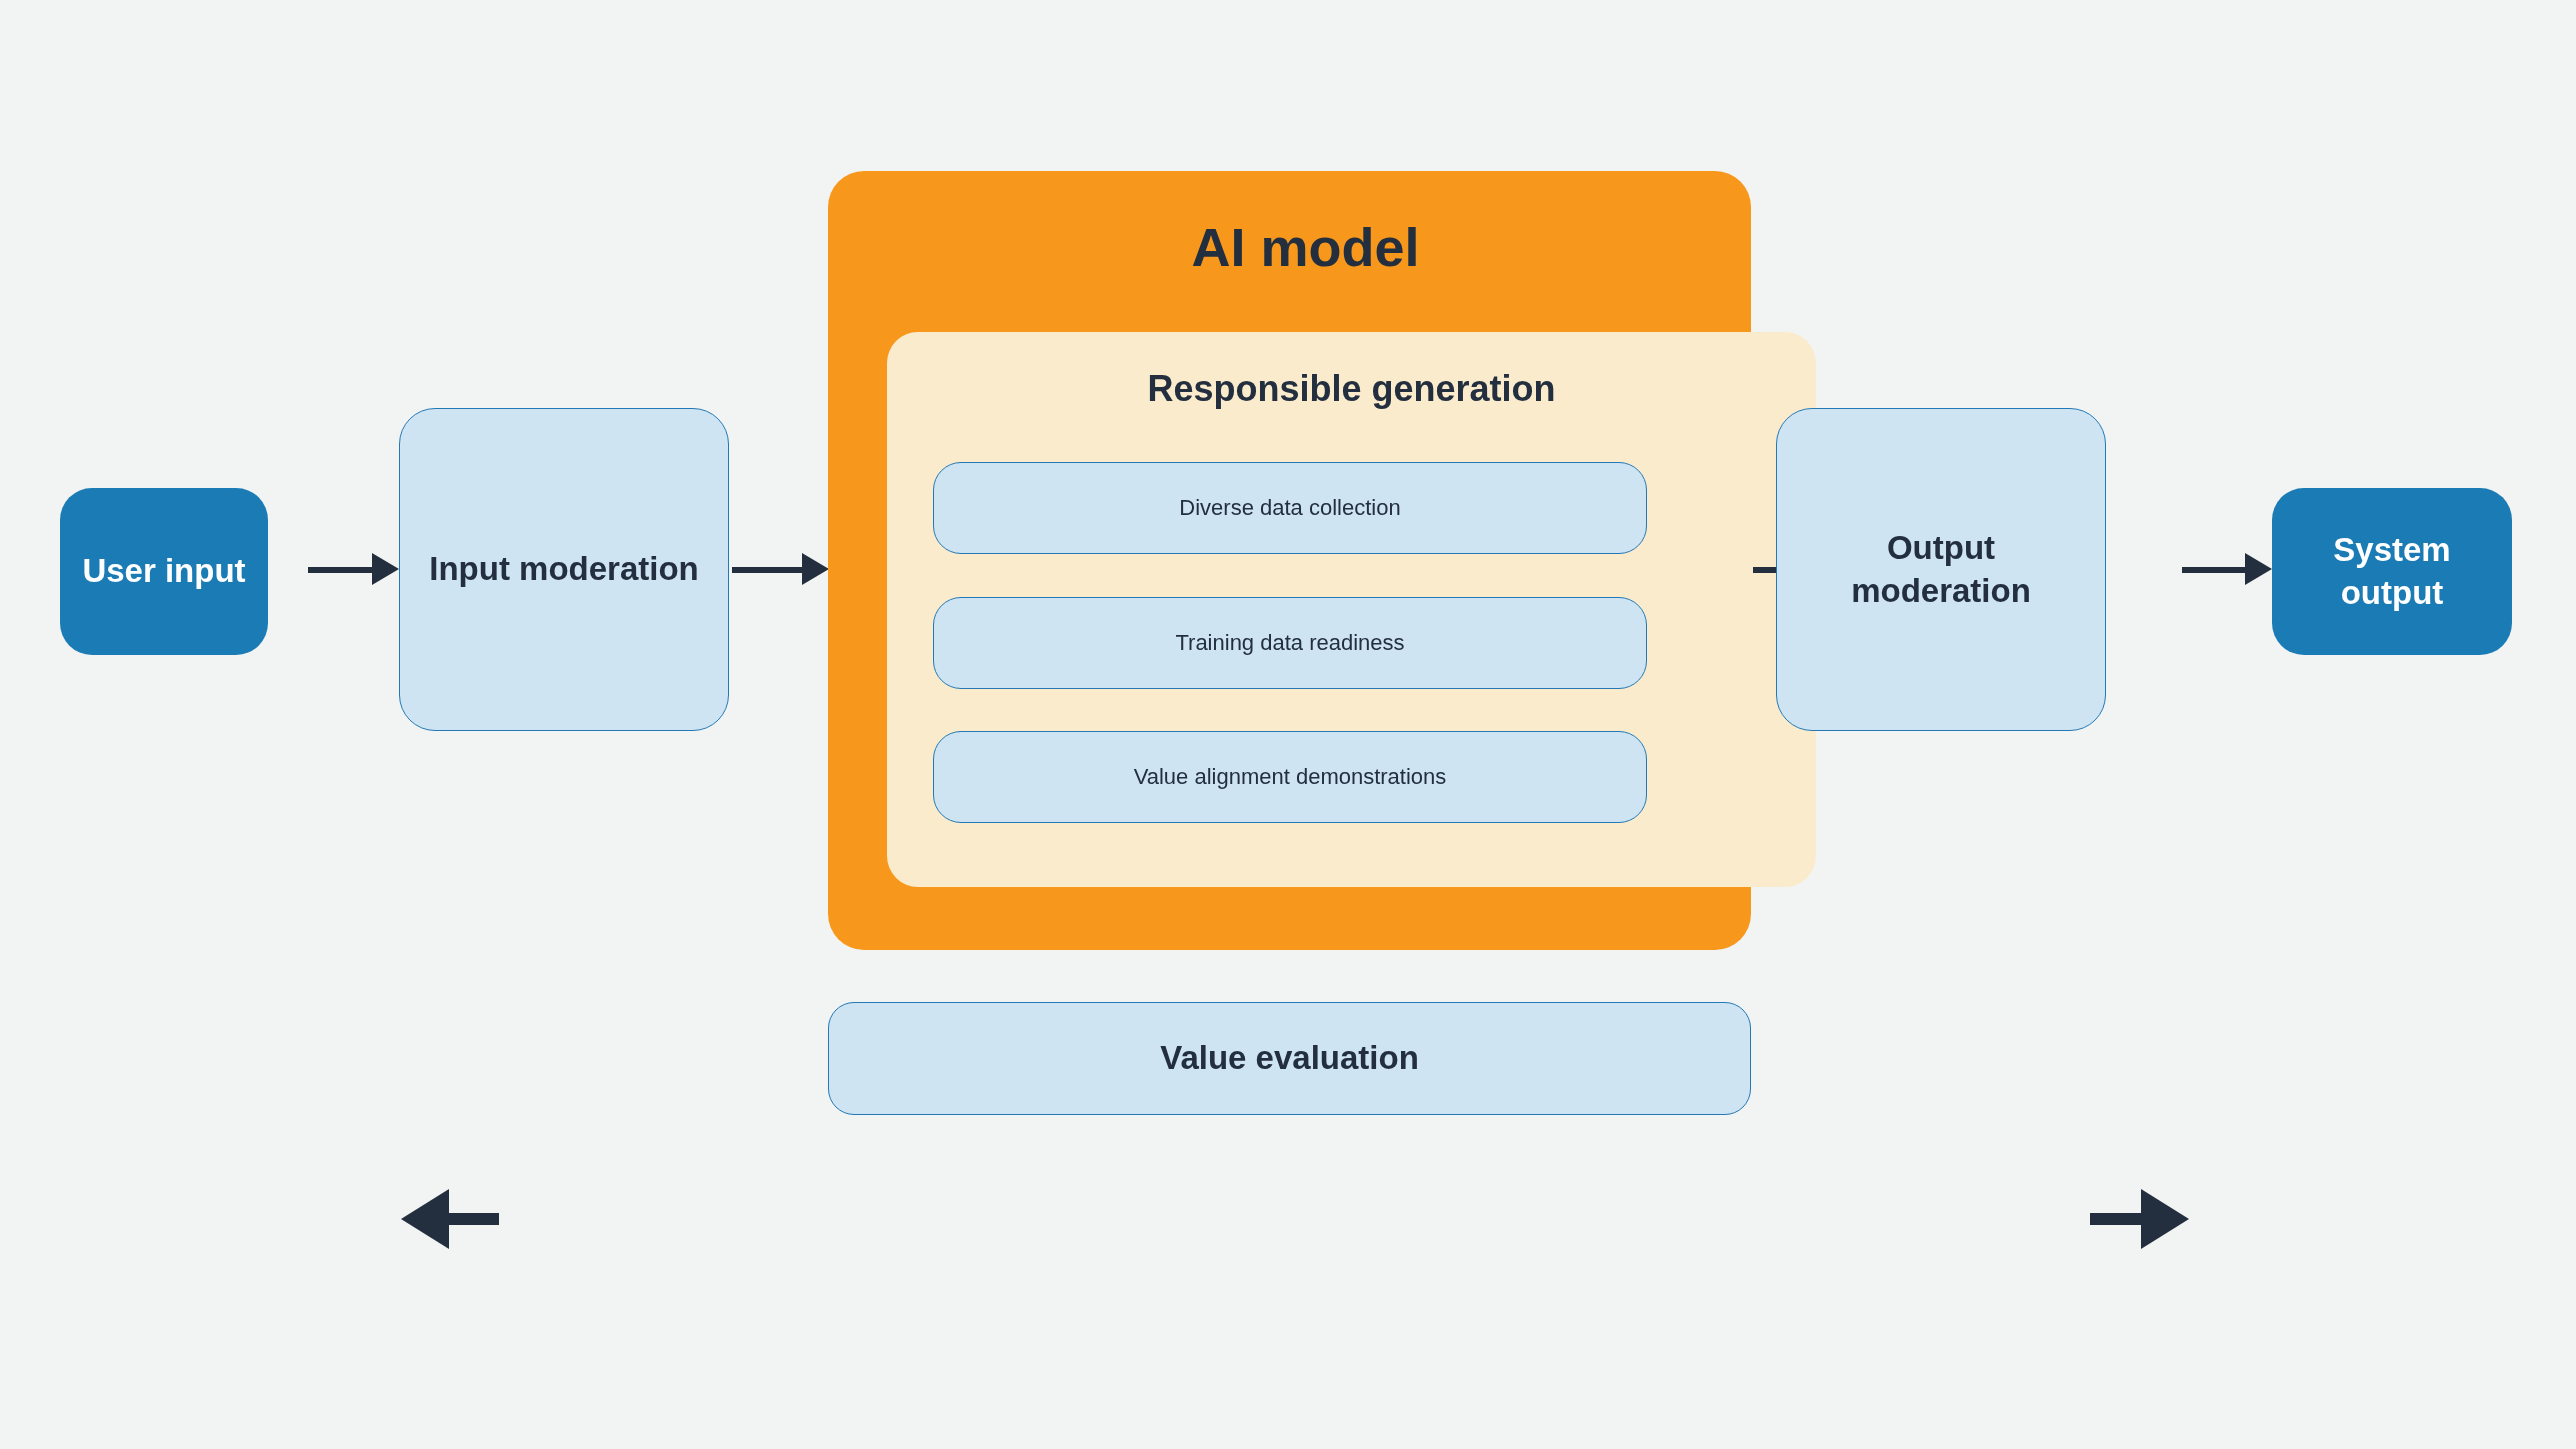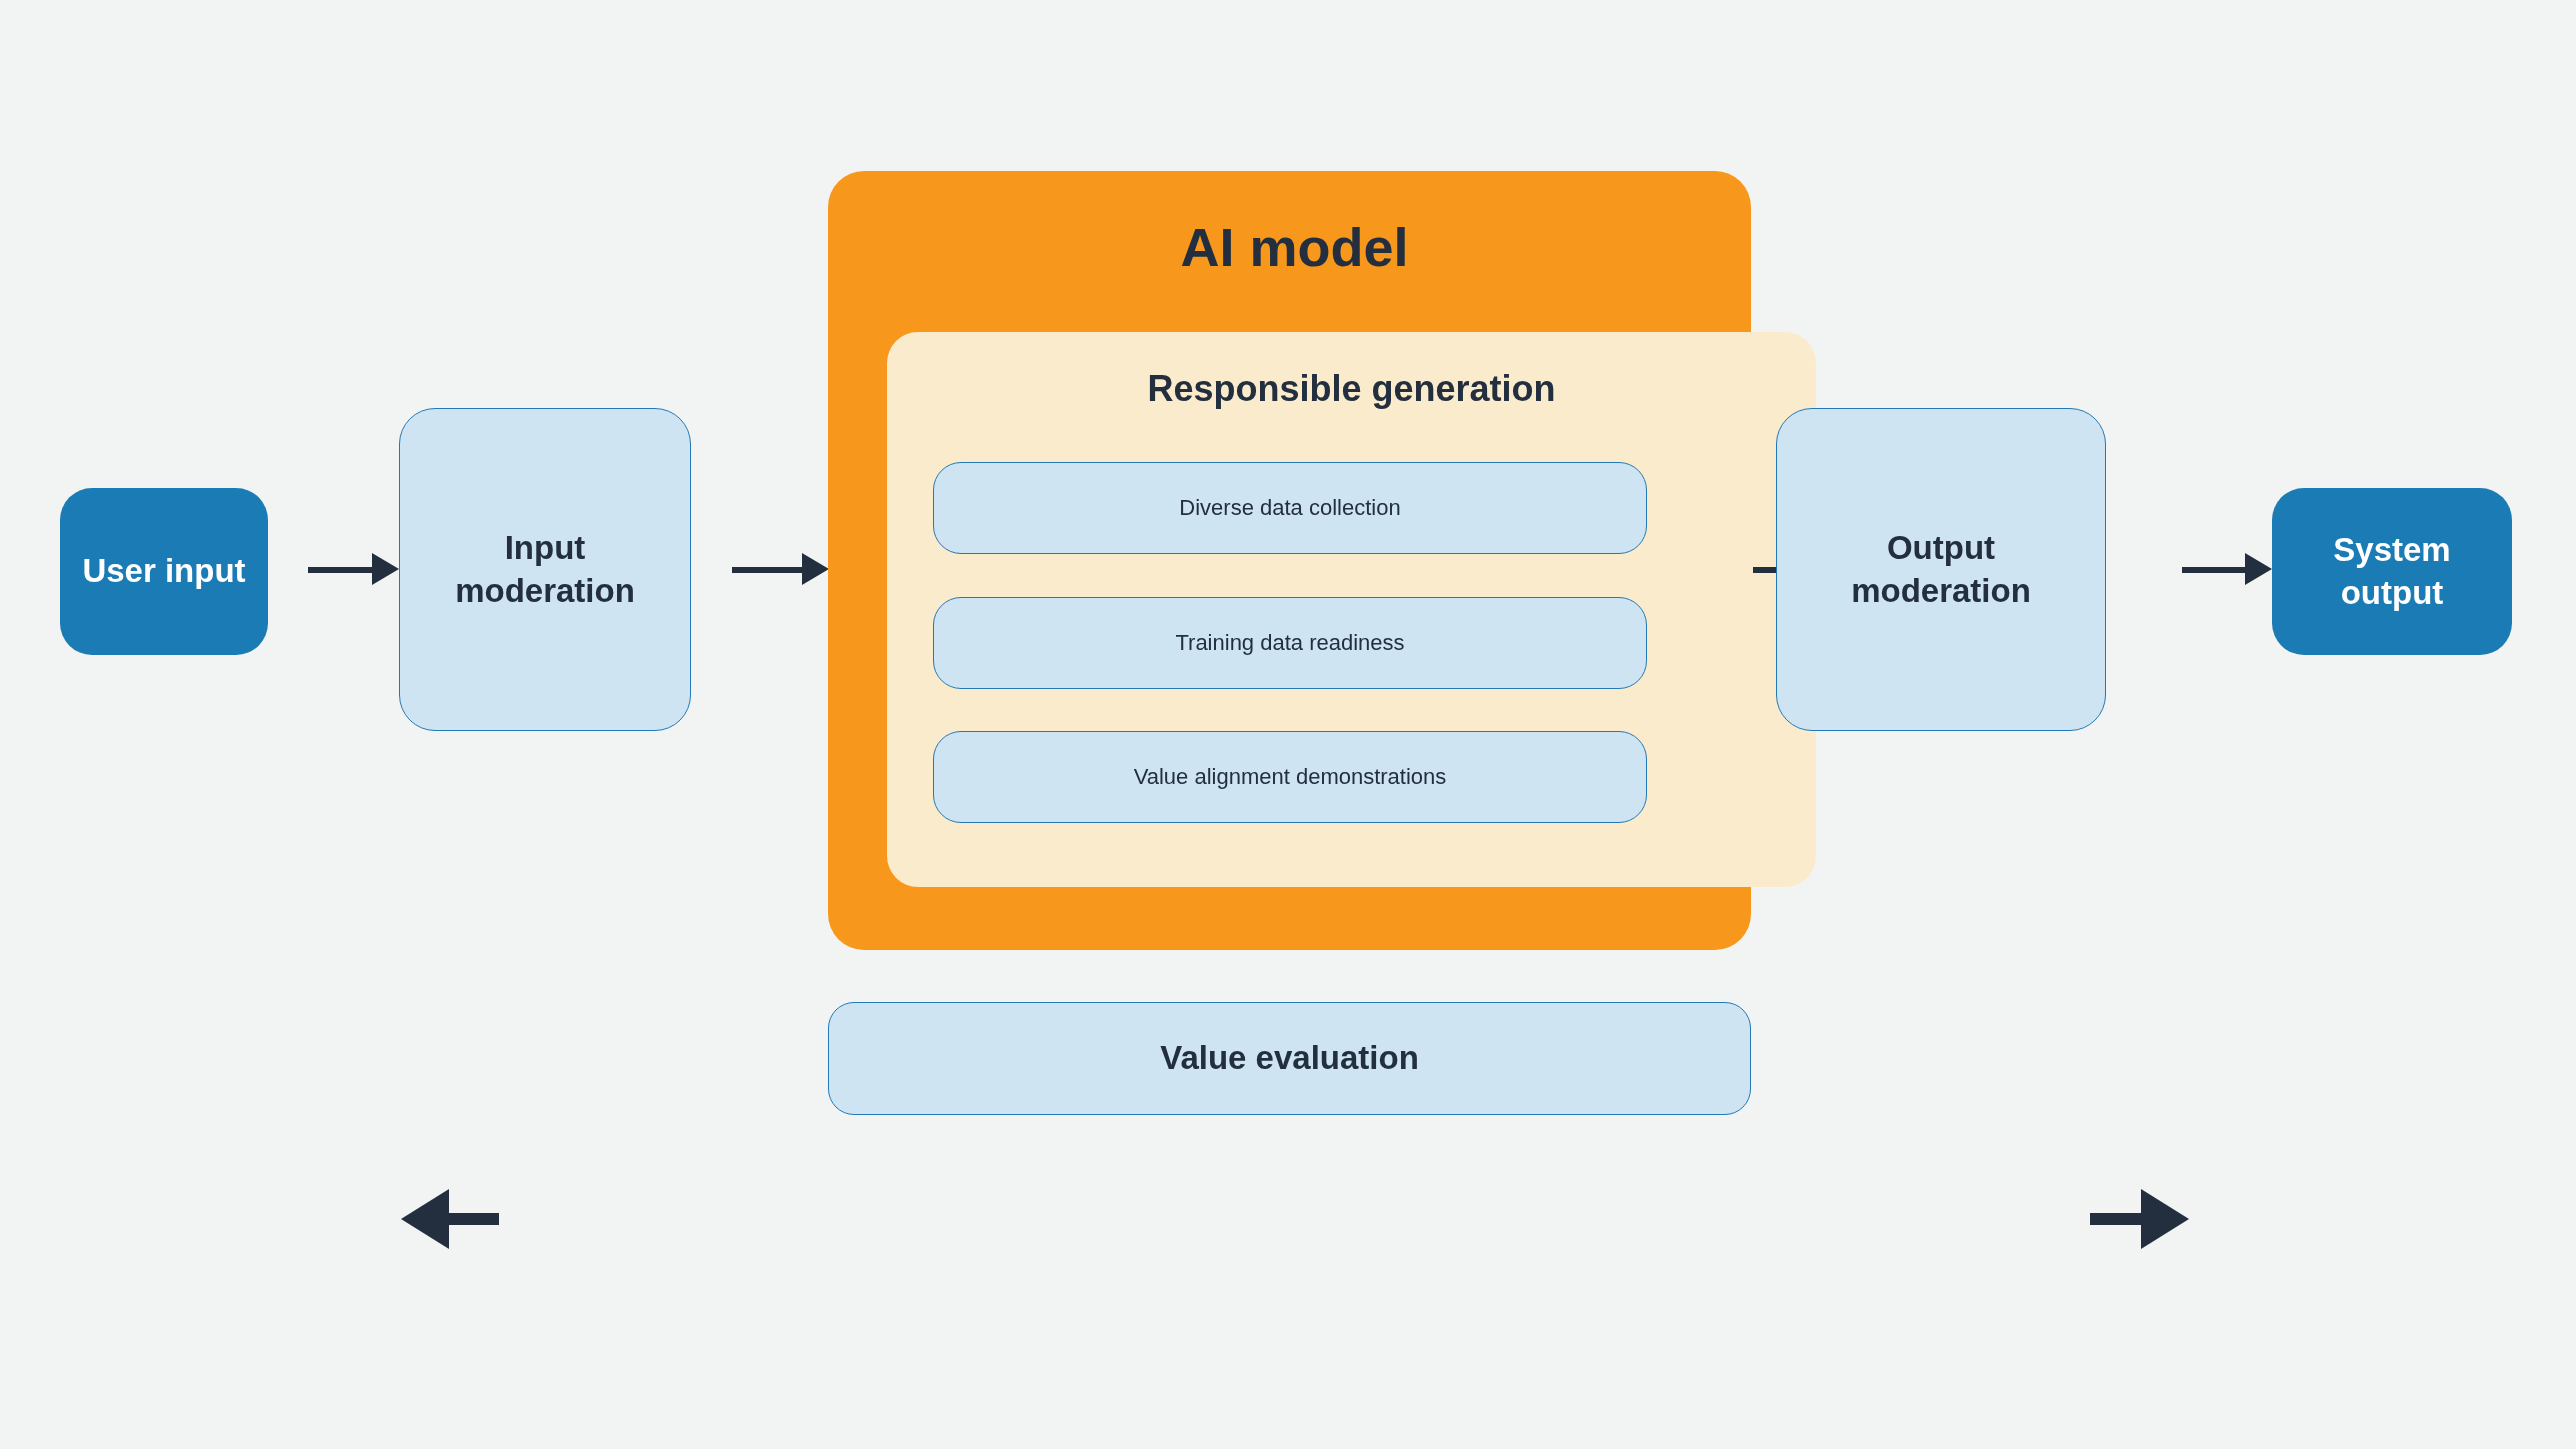--- a/index.html
+++ b/index.html
@@ -22,21 +22,21 @@
     background: #CEE4F2; color: #232F3E;
     border: 1.9px solid #2279B5; border-radius: 36px;
     font-size: 33px; font-weight: bold; line-height: 1.3;
   }
 
   .ai-model {
     position: absolute; left: 828px; top: 171px; width: 923px; height: 779px;
     background: #F7981D; border-radius: 36px;
   }
   .ai-model-title {
-    position: absolute; top: 44px; left: 5px; width: 100%;
+    position: absolute; top: 44px; left: 16px; width: 100%;
     text-align: center; color: #232F3E;
     font-size: 54px; font-weight: bold; line-height: 1.2;
   }
   .inner-cream {
     position: absolute; left: 59px; top: 161px; width: 929px; height: 555px;
     background: #FBEBCD; border-radius: 31px;
   }
   .inner-title {
     position: absolute; top: 35px; left: 0; width: 100%;
     text-align: center; color: #232F3E;
@@ -94,21 +94,21 @@
 
   <div class="node dark-blue" style="left:60px; top:488px; width:208px; height:167px;">
     <span class="pad">User input</span>
   </div>
 
   <div class="flow-arrow" style="left:308px; top:553px; width:91px; height:33px;">
     <div class="flow-line" style="left:0; width:68px;"></div>
     <div class="flow-head" style="left:64px;"></div>
   </div>
 
-  <div class="node light-blue" style="left:399px; top:408px; width:292px; height:323px;">
+  <div class="node light-blue" style="left:399px; top:408px; width:330px; height:323px;">
     <span class="pad">Input moderation</span>
   </div>
 
   <div class="flow-arrow" style="left:732px; top:553px; width:97px; height:33px;">
     <div class="flow-line" style="left:0; width:72px;"></div>
     <div class="flow-head" style="left:70px;"></div>
   </div>
 
   <div class="ai-model">
     <div class="ai-model-title">AI model</div>

